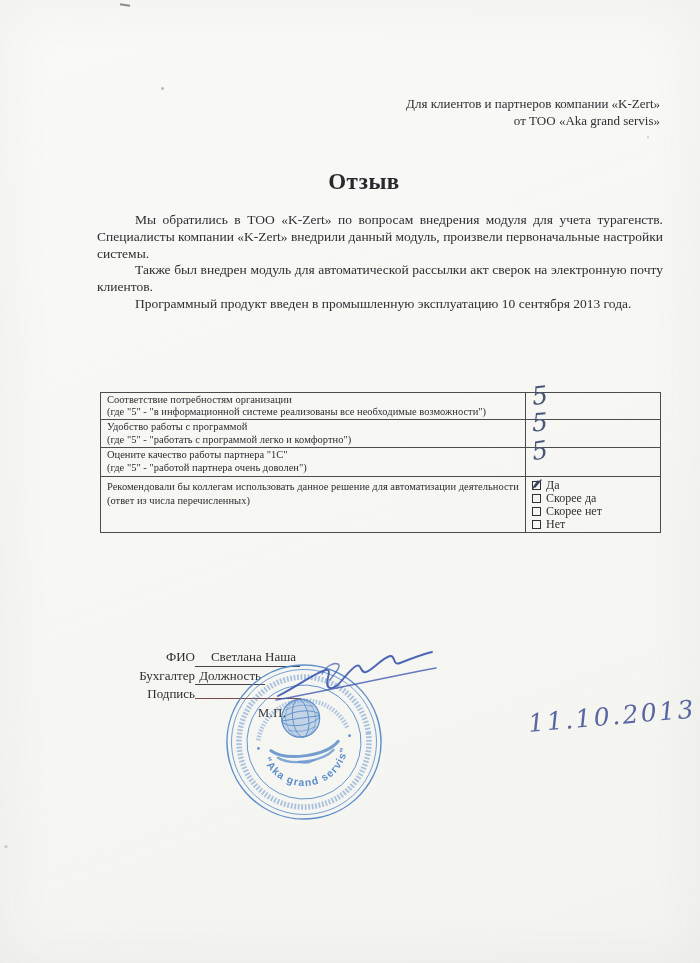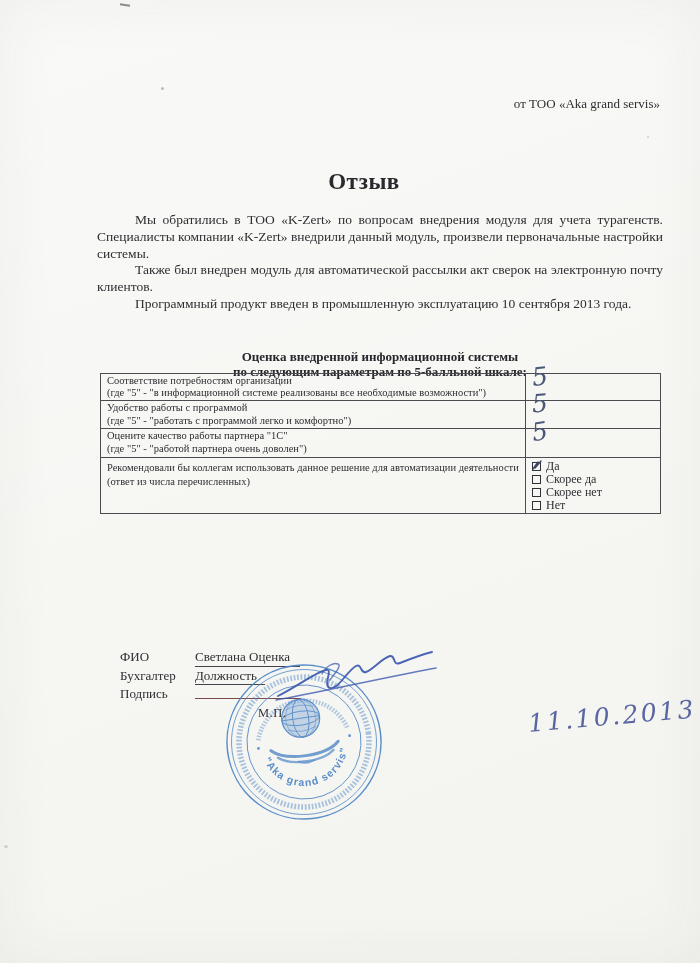--- a/index.html
+++ b/index.html
@@ -42,21 +42,21 @@
 
   
   .table-caption{
     position:absolute; top:350px; left:100px; width:560px;
     text-align:center; font-weight:bold; font-size:13px; line-height:14.5px;
     color:#26262c;
   }
 
   
   table.rating{
-    position:absolute; top:373px; left:100px; width:560px;
+    position:absolute; top:392px; left:100px; width:560px;
     border-collapse:collapse; table-layout:fixed;
   }
   table.rating td{
     border:1px solid #4c4c50;
     vertical-align:top;
     padding:1px 6px;
     font-size:10.5px; line-height:12.2px;
   }
   table.rating{ border:1.5px solid #3f3f44; }
   td.score-cell{ padding-left:46px; overflow:visible; }
@@ -77,21 +77,21 @@
   }
   .tick{ display:none; position:absolute; left:-2px; top:-4px; width:14px; height:14px; }
   .option.checked .tick{ display:block; }
   .option .label{ font-size:12px; line-height:11px; }
 
   
   .signatory{
     position:absolute; top:648px; left:120px; width:230px;
     font-size:13px; line-height:17.5px;
   }
-  .sig-row{ display:flex; }
+  .sig-row{ display:flex;text-align:right; }
   .sig-row .lbl{ width:75px; flex:0 0 75px; }
   .underlined{ border-bottom:1px solid #43434a; padding:0 4px 0 0; min-width:105px; }
   .blank-line{ display:inline-block; width:106px; border-bottom:1px solid #7a4a4a; height:14px; }
 
   
   .stamp{ position:absolute; left:224px; top:662px; width:160px; height:160px;
           transform:rotate(-8deg); opacity:.92; z-index:2; }
   .mp-mark{
     position:absolute; left:258px; top:706px; z-index:4;
     font-size:12.5px; color:#33343a; letter-spacing:.5px;
@@ -112,35 +112,32 @@
 <body>
 
 <div class="page">
 
   <div class="edge-mark" style="left:120px; top:4px; width:10px; height:2px; transform:rotate(8deg);"></div>
   <div class="speck" style="left:161px; top:87px; width:3px; height:3px;"></div>
   <div class="speck" style="left:4px; top:845px; width:4px; height:3px; opacity:.6;"></div>
   <div class="speck" style="left:647px; top:136px; width:2px; height:2px; opacity:.7;"></div>
 
   <div class="recipient">
+    <div>Для клиентов и партнеров компании «K-Zert»</div>
     <div>от ТОО «Aka grand servis»</div>
   </div>
 
   <div class="doc-title">Отзыв</div>
 
   <div class="body-text">
     <p>Мы обратились в ТОО «K-Zert» по вопросам внедрения модуля для учета турагенств. Специалисты компании «K-Zert» внедрили данный модуль, произвели первоначальные настройки системы.</p>
     <p>Также был внедрен модуль для автоматической рассылки акт сверок на электронную почту клиентов.</p>
     <p>Программный продукт введен в промышленную эксплуатацию 10 сентября 2013 года.</p>
   </div>
 
-  <div class="table-caption">
-    <div>Оценка внедренной информационной системы</div>
-    <div>по следующим параметрам по 5-балльной шкале:</div>
-  </div>
 
   <table class="rating">
     <colgroup>
         <col style="width:425px">
         <col style="width:135px">
       </colgroup>
     <tbody>
         <tr style="height:26px">
       <td>
         <span>Соответствие потребностям организации</span>
@@ -196,21 +193,21 @@
           </div>
         </div>
       </td>
     </tr>
   </tbody>
     </table>
 
   <div class="signatory">
     <div class="sig-row">
       <span class="lbl">ФИО</span>
-      <span class="underlined">Светлана Оценка</span>
+      <span class="underlined">Светлана Наша</span>
     </div>
     <div class="sig-row">
       <span class="lbl">Бухгалтер</span>
       <span class="underlined" style="min-width:70px">Должность</span>
     </div>
     <div class="sig-row">
       <span class="lbl">Подпись</span>
       <span class="blank-line"></span>
     </div>
   </div>

